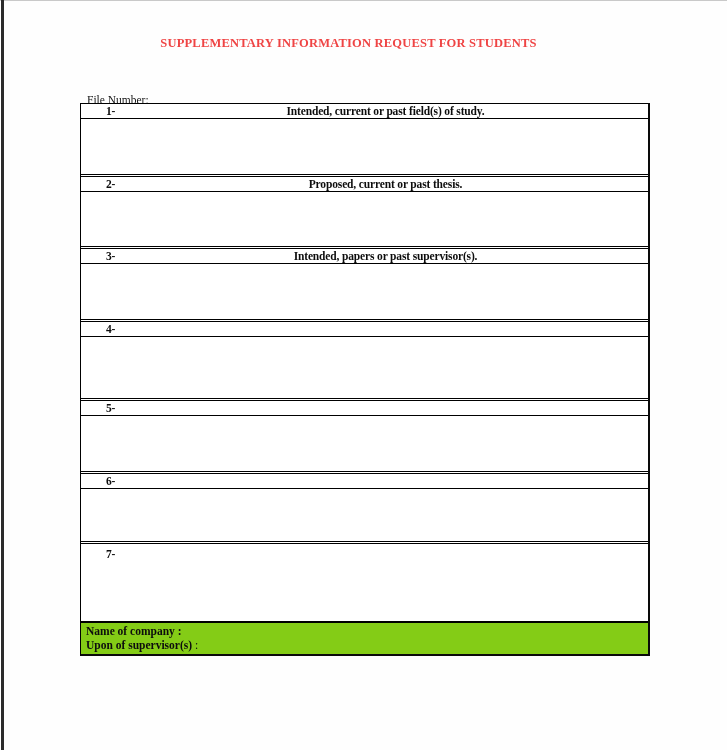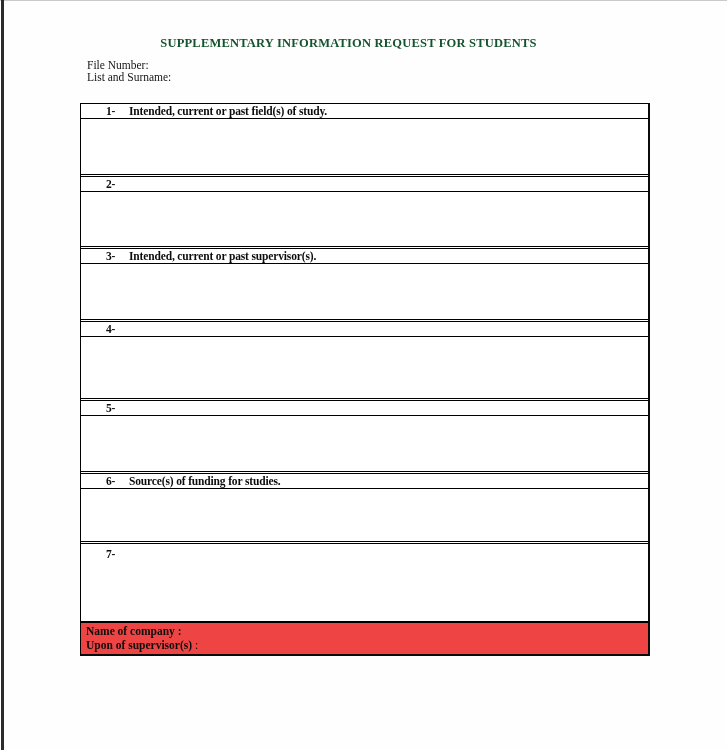--- a/index.html
+++ b/index.html
@@ -23,29 +23,29 @@
     width: 727px; height: 1px;
     background: #c9c9c9;
   }
 
   .doc-title {
     position: absolute; top: 36px; left: 0;
     width: 697px;
     text-align: center;
     font-size: 12.5px; font-weight: bold;
     letter-spacing: 0.2px;
-    color: #14532d;
+    color: #ef4444;
   }
 
   .meta {
     position: absolute; left: 87px; top: 60px;
     font-size: 11.5px; line-height: 11.5px;
     color: #151515;
   }
-  .meta div { white-space: nowrap; }
+  .meta div { white-space: nowrap; margin-top: 35px; }
 
   .formtable {
     position: absolute; left: 80px; top: 103px;
     width: 570px;
     border-left: 1px solid #000;
     border-right: 2px solid #0a0a0a;
     border-bottom: 2px solid #0a0a0a;
     background: #fff;
   }
 
@@ -57,21 +57,21 @@
     padding-top: 0.5px;
     display: flex;
     align-items: flex-start;
     font-weight: bold;
     font-size: 11.5px;
     letter-spacing: -0.15px;
     color: #0d0d0d;
     background: #fff;
   }
   .sec-num { margin-left: 25px; width: 23px; flex: none; }
-  .sec-title { white-space: pre-line; flex: 1; padding-right: 6px; }
+  .sec-title { white-space: pre-line; flex: 1; padding-right: 6px; text-align: center; }
 
   .sec-body {
     border-bottom: 1px solid #000;
     margin-bottom: 1px; 
     background: #fff;
   }
 
   .sec:nth-of-type(1) .sec-body { height: 56px; }
   .sec:nth-of-type(2) .sec-body { height: 55px; }
   .sec:nth-of-type(3) .sec-body { height: 56px; }
@@ -81,21 +81,21 @@
 
   
   .sec:nth-of-type(7) .sec-head { height: 79px; padding-top: 3px; line-height: 14px; }
   .sec:nth-of-type(7) .sec-body { display: none; }
 
   .footer-row {
     border-top: 1px solid #000;
     padding: 2px 22px 2px 5px;
     font-size: 11.5px;
     line-height: 13.5px;
-    background: #ef4444;
+    background: #84cc16;
   }
   .footer-row b { font-weight: bold; color: #0d0d0d; }
   .footer-row span { font-weight: normal; }
 </style>
 </head>
 <body>
 
 <div class="page">
 
   <div class="top-rule"></div>
@@ -114,28 +114,29 @@
     <div class="sec-head">
       <span class="sec-num">1-</span>
       <span class="sec-title">Intended, current or past field(s) of study.</span>
     </div>
     <div class="sec-body"></div>
   </section>
 
   <section class="sec">
     <div class="sec-head">
       <span class="sec-num">2-</span>
+      <span class="sec-title">Proposed, current or past thesis.</span>
     </div>
     <div class="sec-body"></div>
   </section>
 
   <section class="sec">
     <div class="sec-head">
       <span class="sec-num">3-</span>
-      <span class="sec-title">Intended, current or past supervisor(s).</span>
+      <span class="sec-title">Intended, papers or past supervisor(s).</span>
     </div>
     <div class="sec-body"></div>
   </section>
 
   <section class="sec">
     <div class="sec-head">
       <span class="sec-num">4-</span>
     </div>
     <div class="sec-body"></div>
   </section>
@@ -143,21 +144,20 @@
   <section class="sec">
     <div class="sec-head">
       <span class="sec-num">5-</span>
     </div>
     <div class="sec-body"></div>
   </section>
 
   <section class="sec">
     <div class="sec-head">
       <span class="sec-num">6-</span>
-      <span class="sec-title">Source(s) of funding for studies.</span>
     </div>
     <div class="sec-body"></div>
   </section>
 
   <section class="sec">
     <div class="sec-head">
       <span class="sec-num">7-</span>
     </div>
 
   </section>

